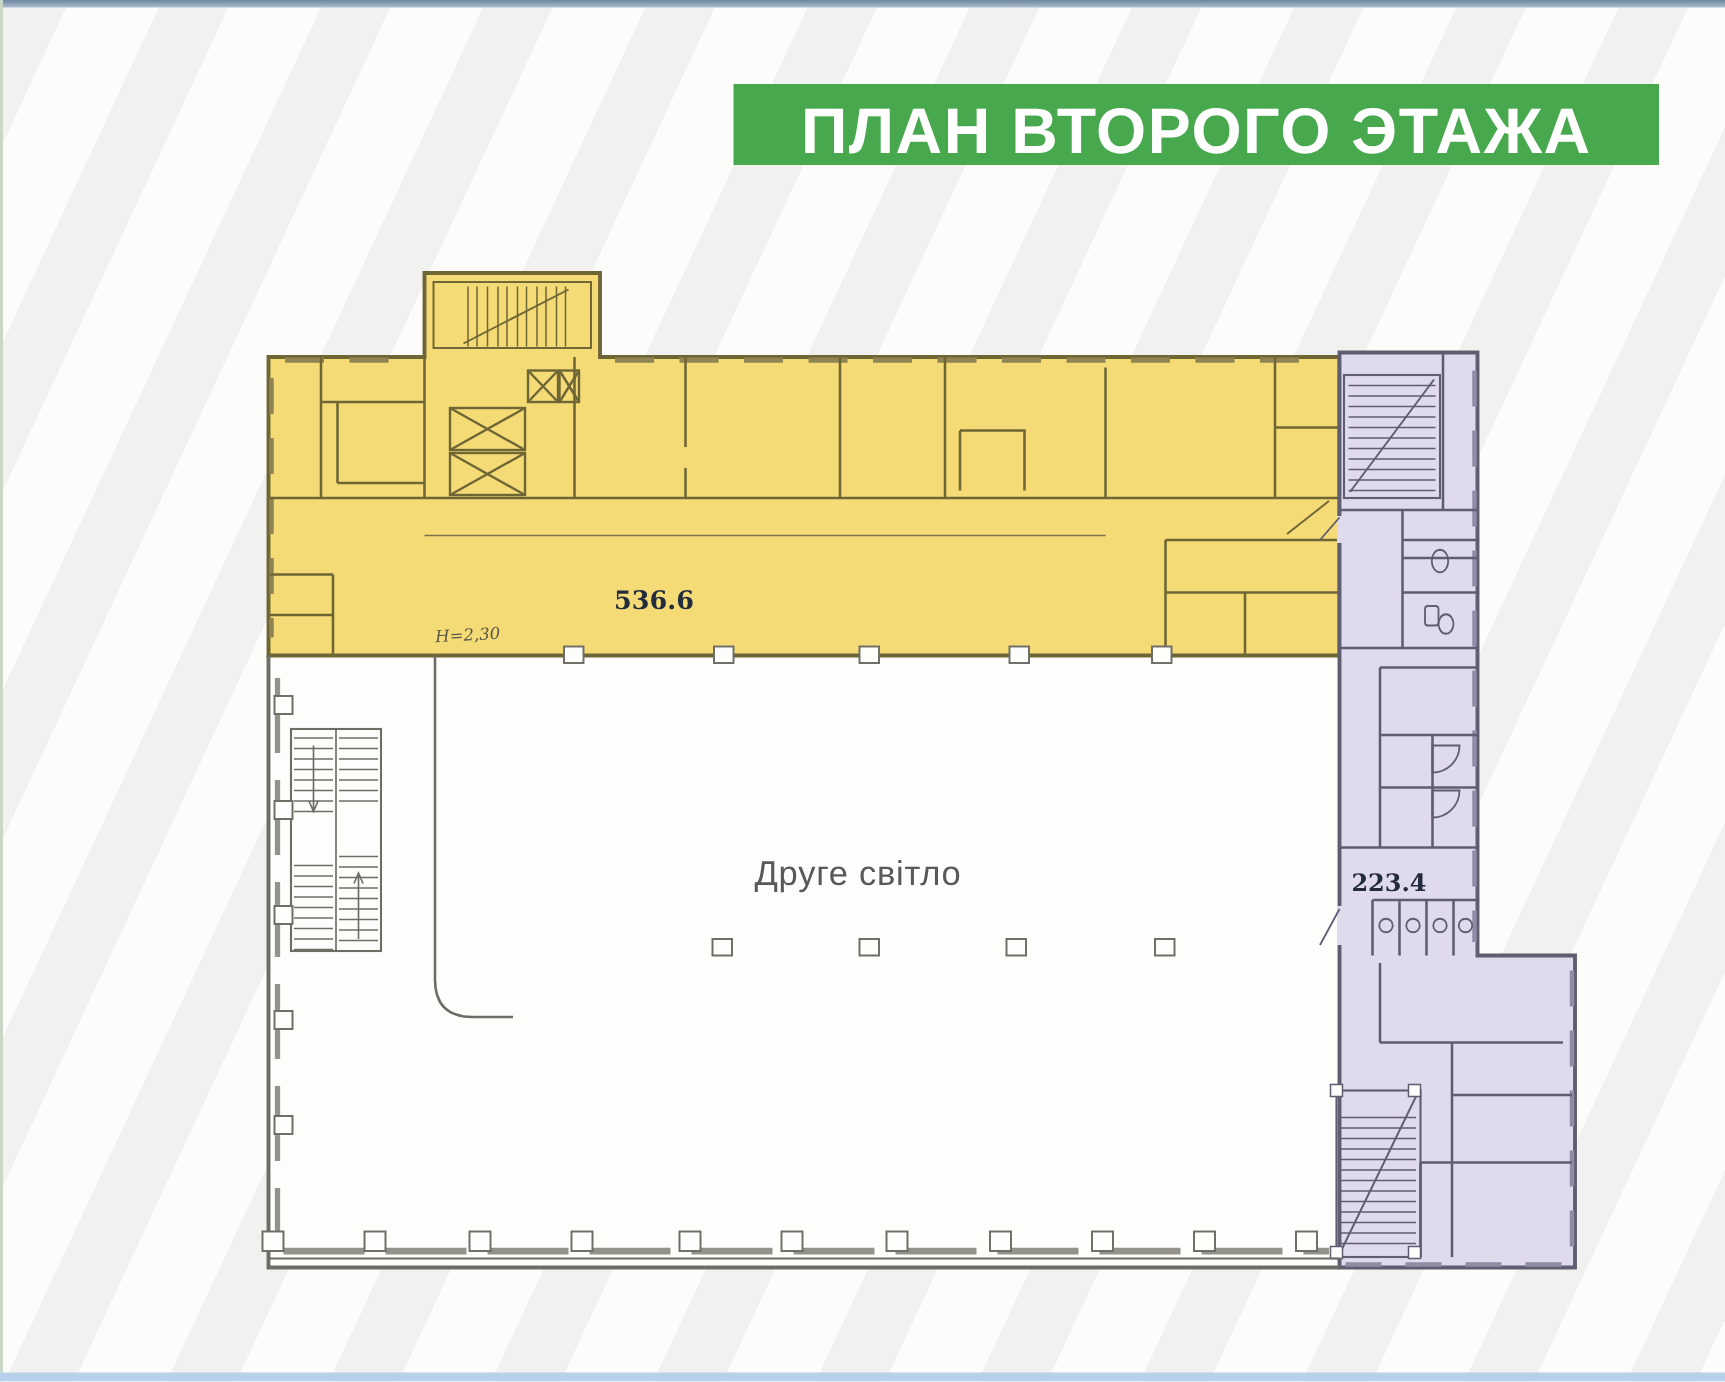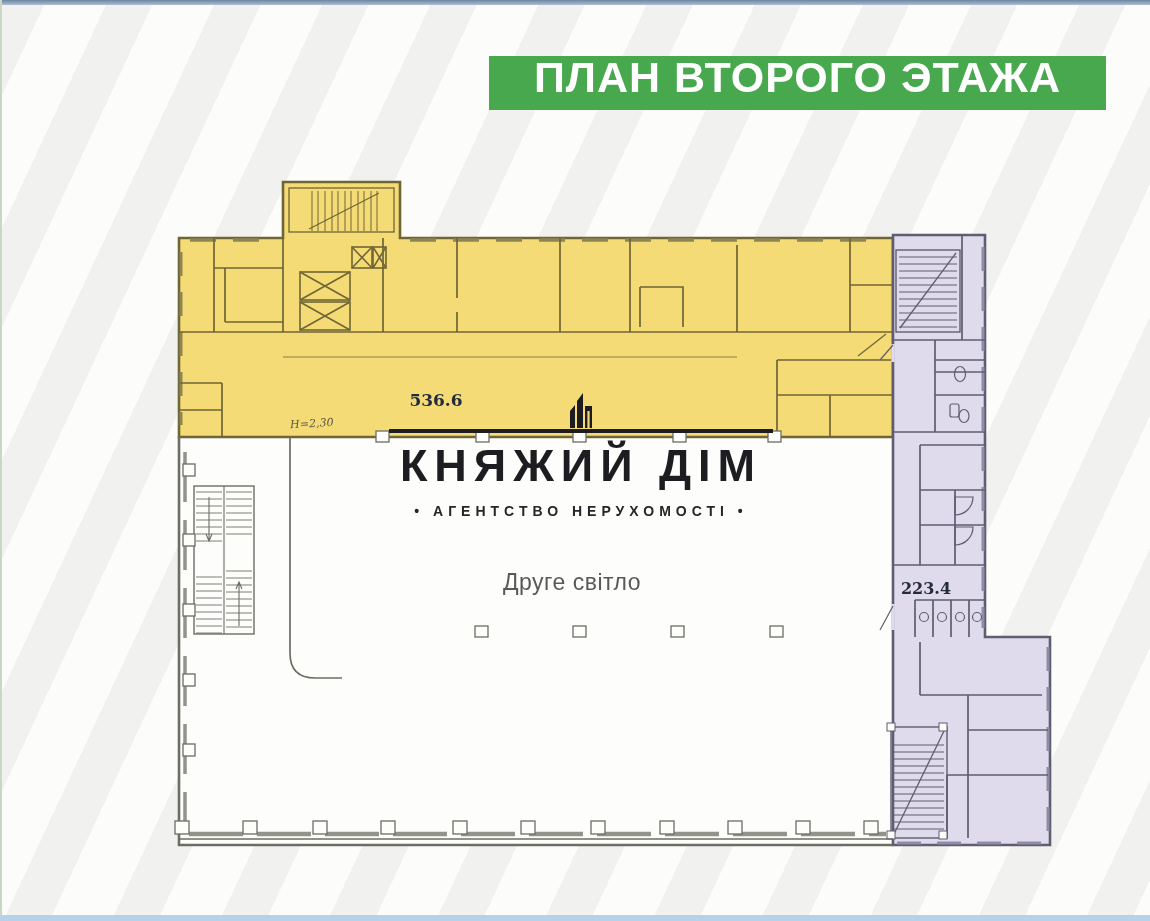--- a/index.html
+++ b/index.html
@@ -8,21 +8,21 @@
   .page::before{content:"";position:absolute;inset:0;z-index:0;
         background:repeating-linear-gradient(115deg,
           rgba(212,212,208,0.28) 0px, rgba(212,212,208,0.28) 42px,
           rgba(255,255,255,0) 42px, rgba(255,255,255,0) 98px);}
   .top-bar{position:absolute;top:0;left:0;right:0;height:5px;z-index:6;
         background:linear-gradient(#6d86a0,#aebfd0);}
   .bottom-bar{position:absolute;bottom:0;left:0;right:0;height:6px;z-index:6;background:#b7d1ea;}
   .left-edge{position:absolute;top:0;left:0;bottom:0;width:2px;z-index:6;background:#c9d8c6;}
 
   .banner{position:absolute;left:489px;top:56px;width:617px;height:54px;z-index:3;
-        background:#47a84d;display:flex;align-items:flex-start;justify-content:center;}
+        background:#47a84d;display:flex;align-items:flex-end;justify-content:center;}
   .banner span{font-weight:700;font-size:43px;line-height:1;color:#ffffff;letter-spacing:1px;
         font-family:"Liberation Sans",sans-serif;white-space:nowrap;}
 
   svg.plan{position:absolute;left:0;top:0;z-index:1;}
 
   .logo{position:absolute;left:389px;top:391px;width:384px;z-index:4;text-align:center;color:#1d1d21;}
   .logo .icon-wrap{height:38px;display:flex;align-items:flex-end;justify-content:center;}
   .logo .rule{height:3.5px;background:#1d1d21;margin-top:0px;}
   .logo .name{margin-top:7px;font-weight:700;font-size:45px;letter-spacing:7px;white-space:nowrap;
         font-family:"Liberation Sans",sans-serif;}
@@ -186,29 +186,15 @@
         <rect x="183" y="464" width="12" height="12"></rect>
           <rect x="183" y="534" width="12" height="12"></rect>
         <rect x="183" y="604" width="12" height="12"></rect>
           <rect x="183" y="674" width="12" height="12"></rect>
         <rect x="183" y="744" width="12" height="12"></rect>
       </g>
       <text class="atrium" x="572" y="590" text-anchor="middle">Друге світло</text>
     </g>
   </svg>
 
-  <div class="logo">
-    <div class="icon-wrap">
-      <svg width="30" height="38" viewBox="0 0 26 38">
-        <path fill="#1d1d21" d="M2,37 L2,20 L7,14 L7,37 Z"></path>
-        <path fill="#1d1d21" d="M9,37 L9,10 L15,2 L15,37 Z"></path>
-        <rect fill="#1d1d21" x="17" y="15" width="7" height="5"></rect>
-        <rect fill="#1d1d21" x="17" y="20" width="2.4" height="17"></rect>
-        <rect fill="#1d1d21" x="21.6" y="20" width="2.4" height="17"></rect>
-      </svg>
-    </div>
-    <div class="rule"></div>
-    <div class="name">КНЯЖИЙ ДІМ</div>
-    <div class="tagline">• АГЕНТСТВО НЕРУХОМОСТІ •</div>
-  </div>
 
   <div class="bottom-bar"></div>
 </div>
 
 </body></html>

